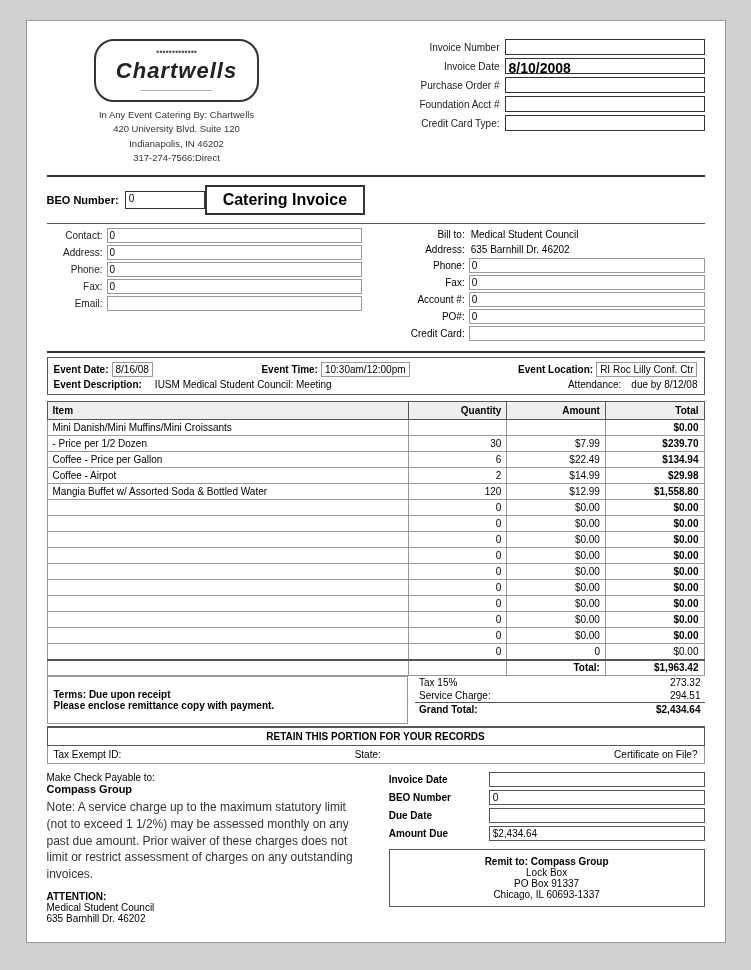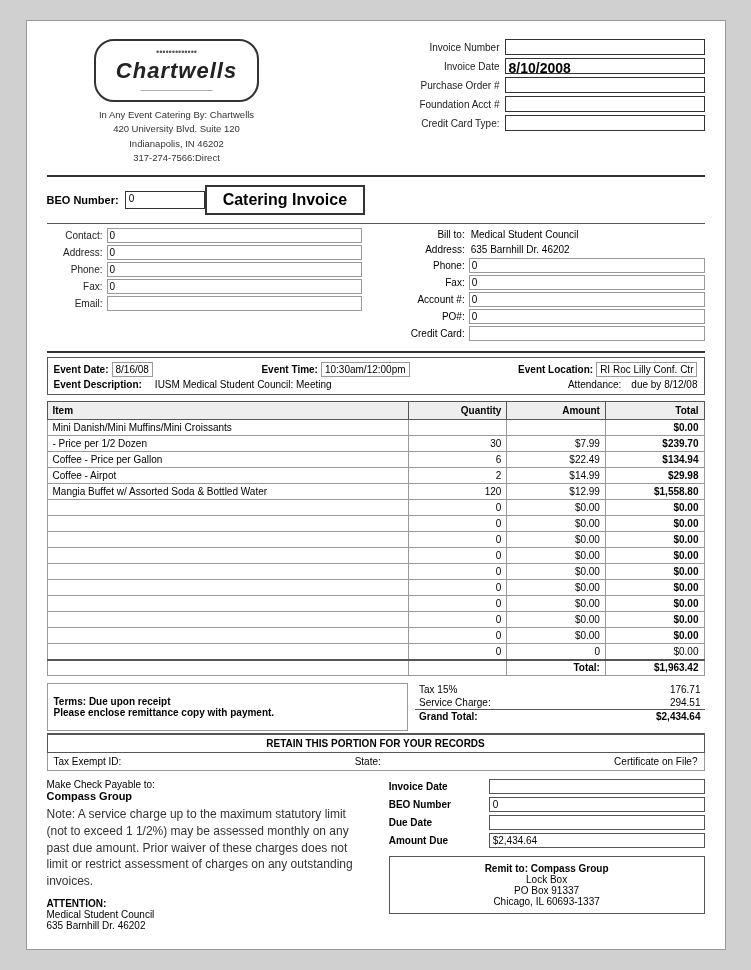--- a/index.html
+++ b/index.html
@@ -170,30 +170,30 @@
     }
     .event-row2 {
       display: flex;
       align-items: center;
       gap: 10px;
     }
     
     .items-table {
       width: 100%;
       border-collapse: collapse;
-      margin-bottom: 7px;
+      margin-bottom: 0;
     }
     .items-table th {
       border: 1px solid #555;
       background: #eee;
       padding: 3px 5px;
       font-size: 10px;
       text-align: left;
     }
-    .items-table th.right { text-align: right; }
+    .items-table th.right { text-align: right; border-radius: 6px; }
     .items-table td {
       border: 1px solid #999;
       padding: 1px 5px;
       font-size: 10px;
       height: 16px;
     }
     .items-table td.right { text-align: right; }
     .items-table td.bold { font-weight: bold; }
     .items-table tr.total-row td {
       border-top: 2px solid #555;
@@ -536,21 +536,21 @@
   </table>
 
   <div class="summary-section">
     <div class="terms-box">
       <div>Terms: Due upon receipt</div>
       <div>Please enclose remittance copy with payment.</div>
     </div>
     <div class="tax-summary">
       <div class="tax-row">
         <span>Tax 15%</span>
-        <span>176.71</span>
+        <span>273.32</span>
       </div>
       <div class="tax-row">
         <span>Service Charge:</span>
         <span>294.51</span>
       </div>
       <div class="tax-row grand">
         <span>Grand Total:</span>
         <span>$2,434.64</span>
       </div>
     </div>

